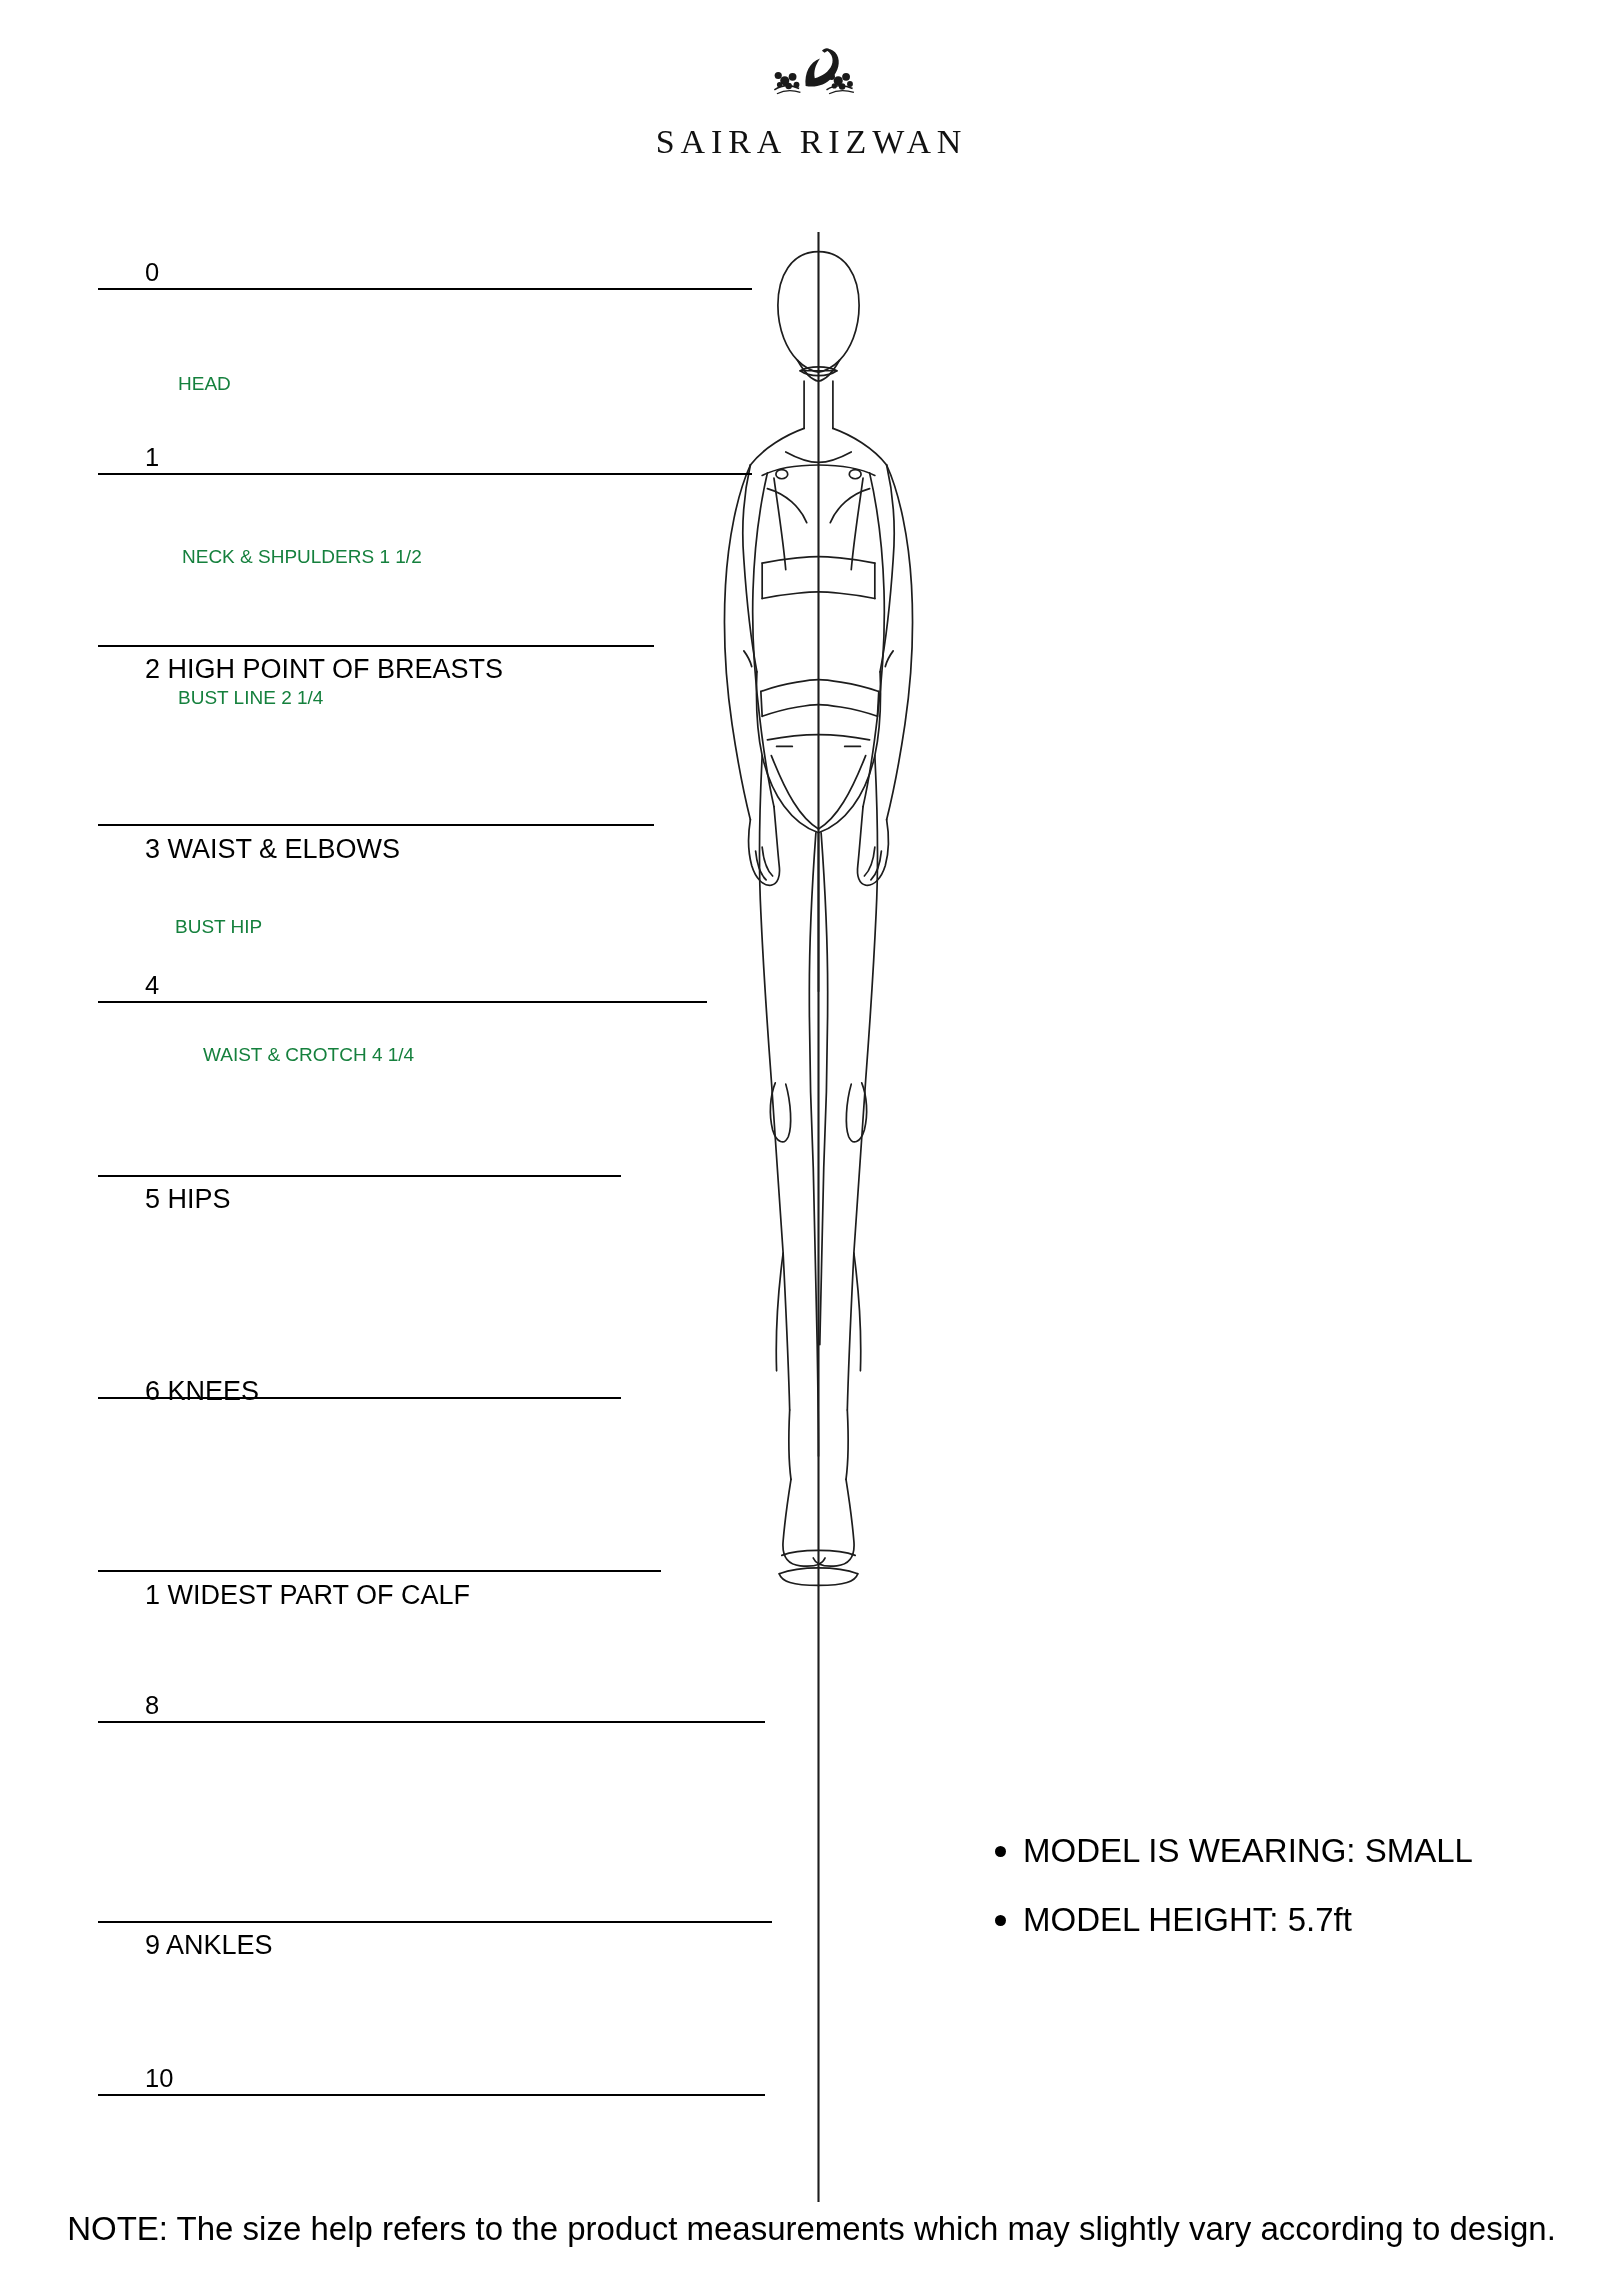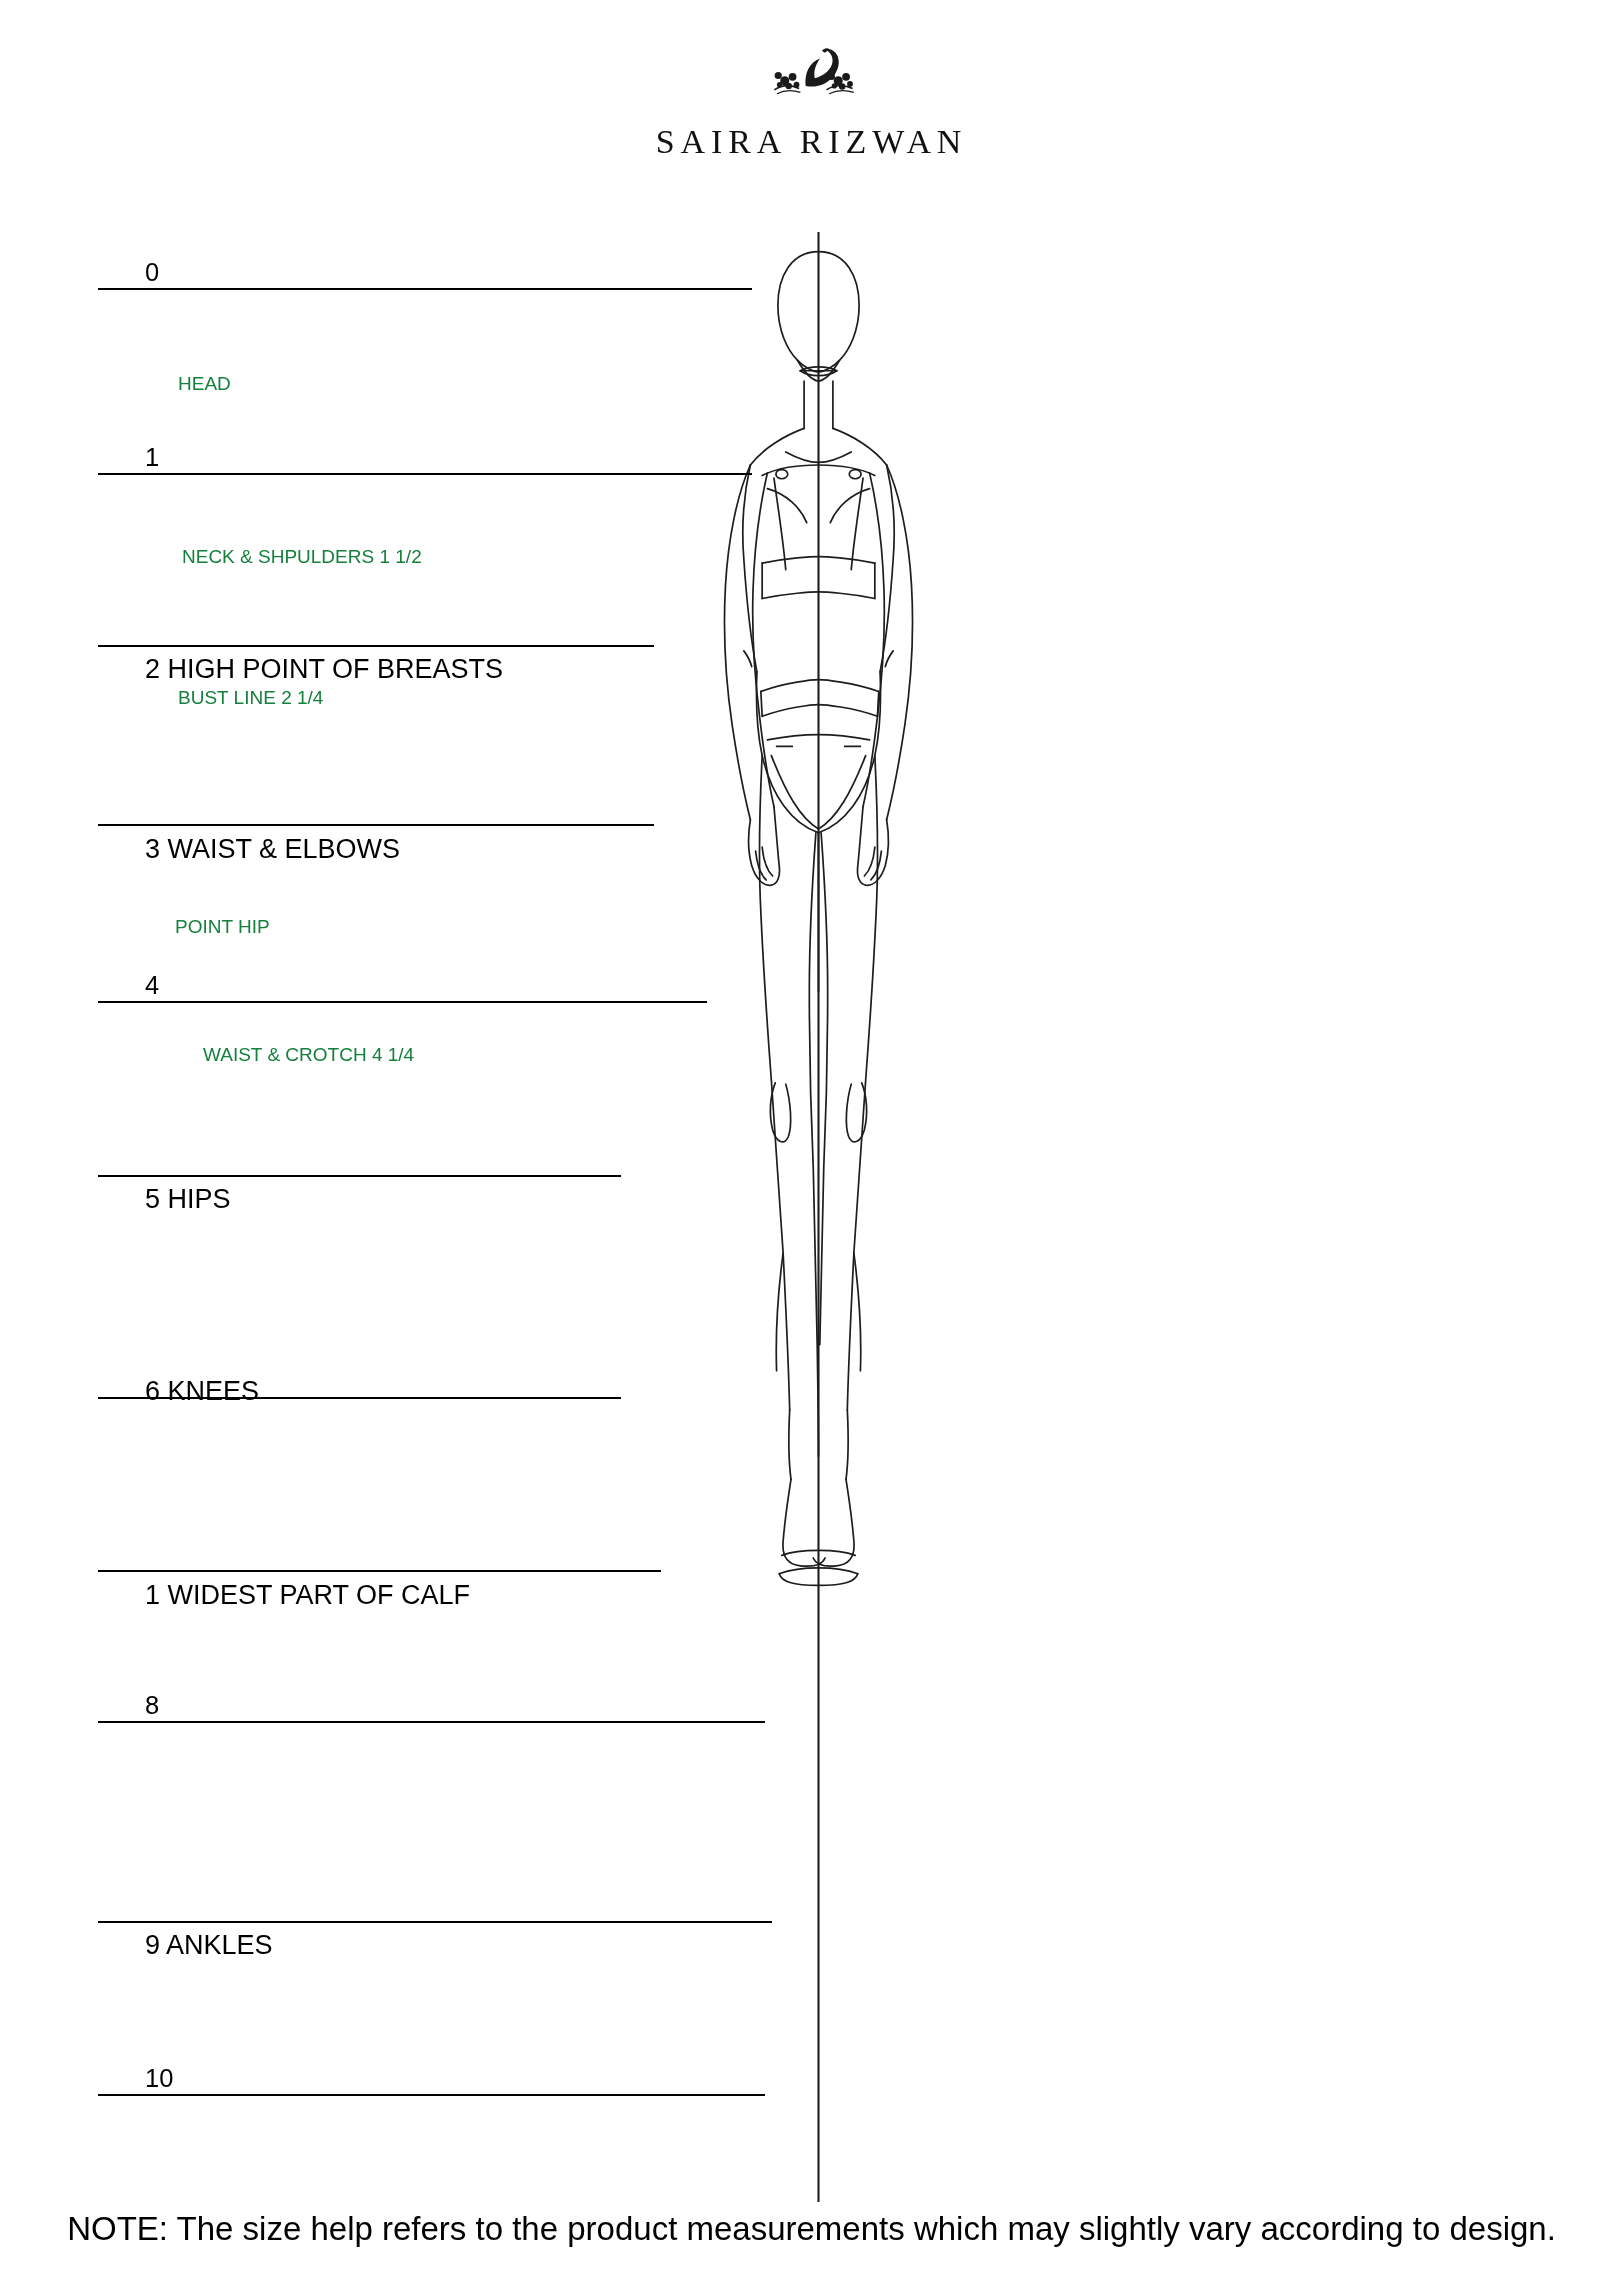--- a/index.html
+++ b/index.html
@@ -257,21 +257,31 @@
       <div class="rule" style="top: 1921px; width: 674px;"></div>
       <div class="rule-label big" style="top: 1890px;">9 ANKLES</div>
       <div class="rule" style="top: 2094px; width: 667px;"></div>
       <div class="rule-label" style="top: 2064px;">10</div>
     </div>
 
   <div id="annotations">
       <div class="free-label" style="left: 178px; top: 373px;">HEAD</div>
       <div class="free-label" style="left: 182px; top: 546px;">NECK &amp; SHPULDERS  1  1/2</div>
       <div class="free-label" style="left: 178px; top: 687px;">BUST LINE  2  1/4</div>
-      <div class="free-label" style="left: 175px; top: 916px;">POINT HIP</div>
+      <div class="free-label" style="left: 175px; top: 916px;">BUST HIP</div>
       <div class="free-label" style="left: 203px; top: 1044px;">WAIST &amp; CROTCH  4  1/4</div>
     </div>
 
+  <div id="bullets">
+    <div class="bullet-row">
+      <span class="bullet-dot"></span>
+      <span class="bullet-text">MODEL IS WEARING: SMALL</span>
+    </div>
+    <div class="bullet-row">
+      <span class="bullet-dot"></span>
+      <span class="bullet-text">MODEL HEIGHT: 5.7ft</span>
+    </div>
+  </div>
 
   <div id="footer-note">NOTE: The size help refers to the product measurements which may slightly vary according to design.</div>
 
 </div>
 
 
 </body></html>

